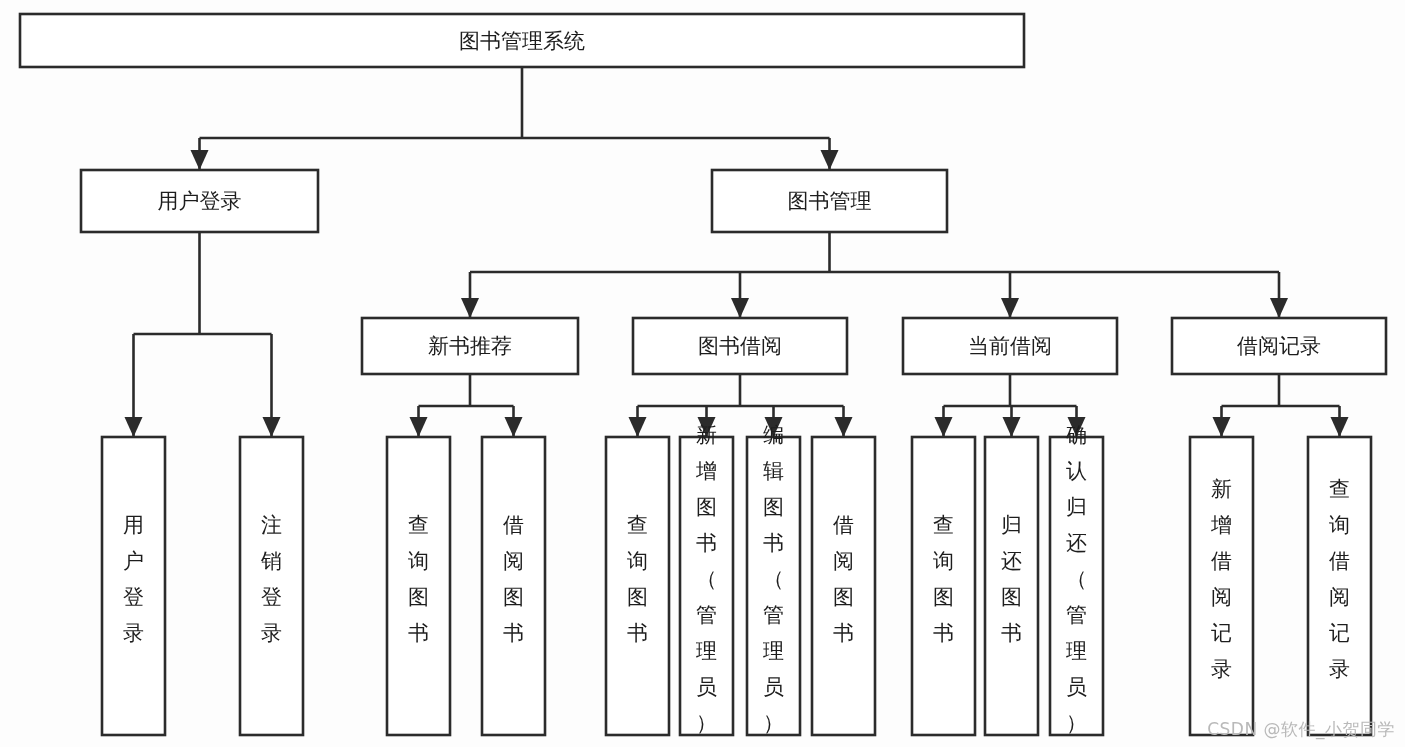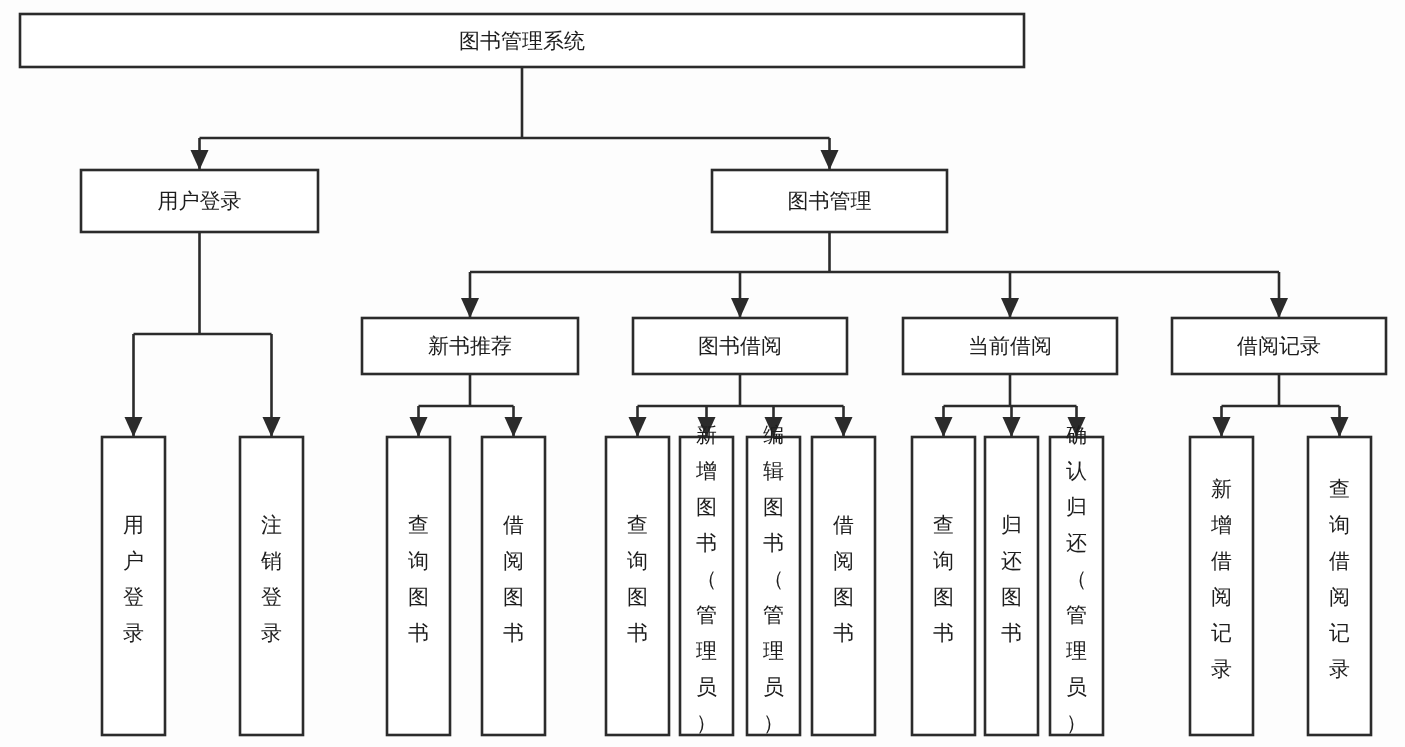--- a/index.html
+++ b/index.html
@@ -203,13 +203,14 @@
         <g>
           <rect x="1190" y="437" width="63" height="298" class="node-box"></rect>
           <text x="1221.5" class="node-label-vertical"><tspan x="1221.5" y="496">新</tspan><tspan x="1221.5" y="532">增</tspan><tspan x="1221.5" y="568">借</tspan><tspan x="1221.5" y="604">阅</tspan><tspan x="1221.5" y="640">记</tspan><tspan x="1221.5" y="676">录</tspan></text>
         </g>
         <g>
           <rect x="1308" y="437" width="63" height="298" class="node-box"></rect>
           <text x="1339.5" class="node-label-vertical"><tspan x="1339.5" y="496">查</tspan><tspan x="1339.5" y="532">询</tspan><tspan x="1339.5" y="568">借</tspan><tspan x="1339.5" y="604">阅</tspan><tspan x="1339.5" y="640">记</tspan><tspan x="1339.5" y="676">录</tspan></text>
         </g>
       </g>
   </svg>
+  <div class="watermark-text">CSDN @软件_小贺同学</div>
 </div>
 
 </body></html>

